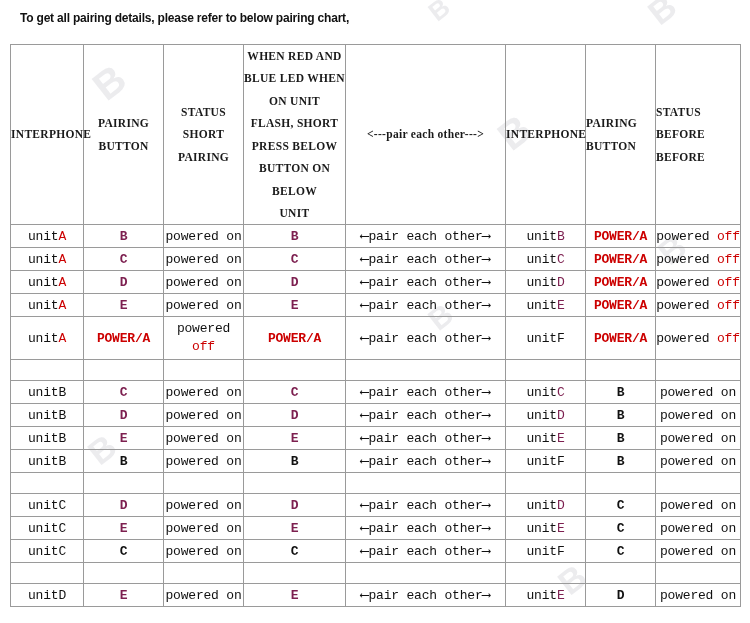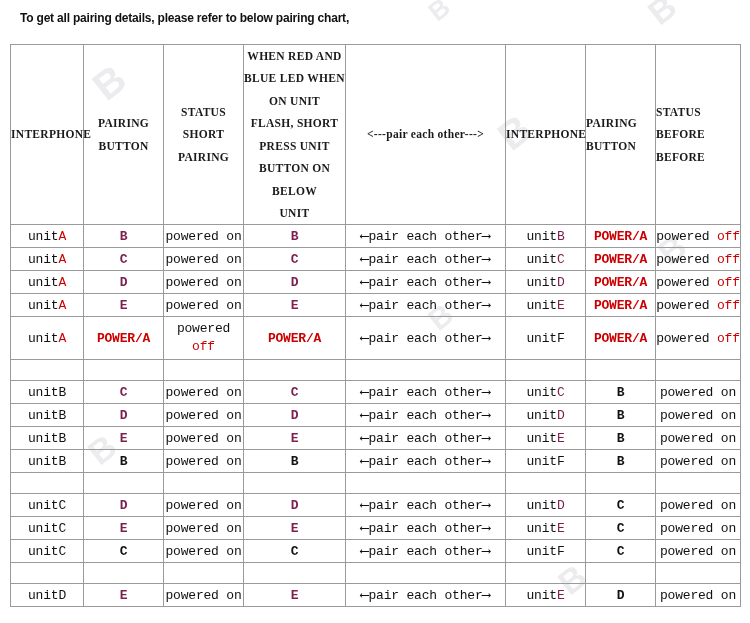--- a/index.html
+++ b/index.html
@@ -189,21 +189,21 @@
           <td class="hd-left hd-multi">
             <span>STATUS</span>
             <span>SHORT</span>
             <span>PAIRING</span>
           </td>
           <td class="hd-left hd-multi">
             <span>WHEN RED AND</span>
             <span>BLUE LED WHEN</span>
             <span>ON UNIT</span>
             <span>FLASH, SHORT</span>
-            <span>PRESS UNIT</span>
+            <span>PRESS BELOW</span>
             <span>BUTTON ON BELOW</span>
             <span>UNIT</span>
           </td>
           <td class="hd-arrow">&lt;---pair  each other---&gt;</td>
           <td class="hd-center">INTERPHONE</td>
           <td class="hd-left-tight hd-multi">
             <span>PAIRING</span>
             <span>BUTTON</span>
           </td>
           <td class="hd-left-tight hd-multi">

